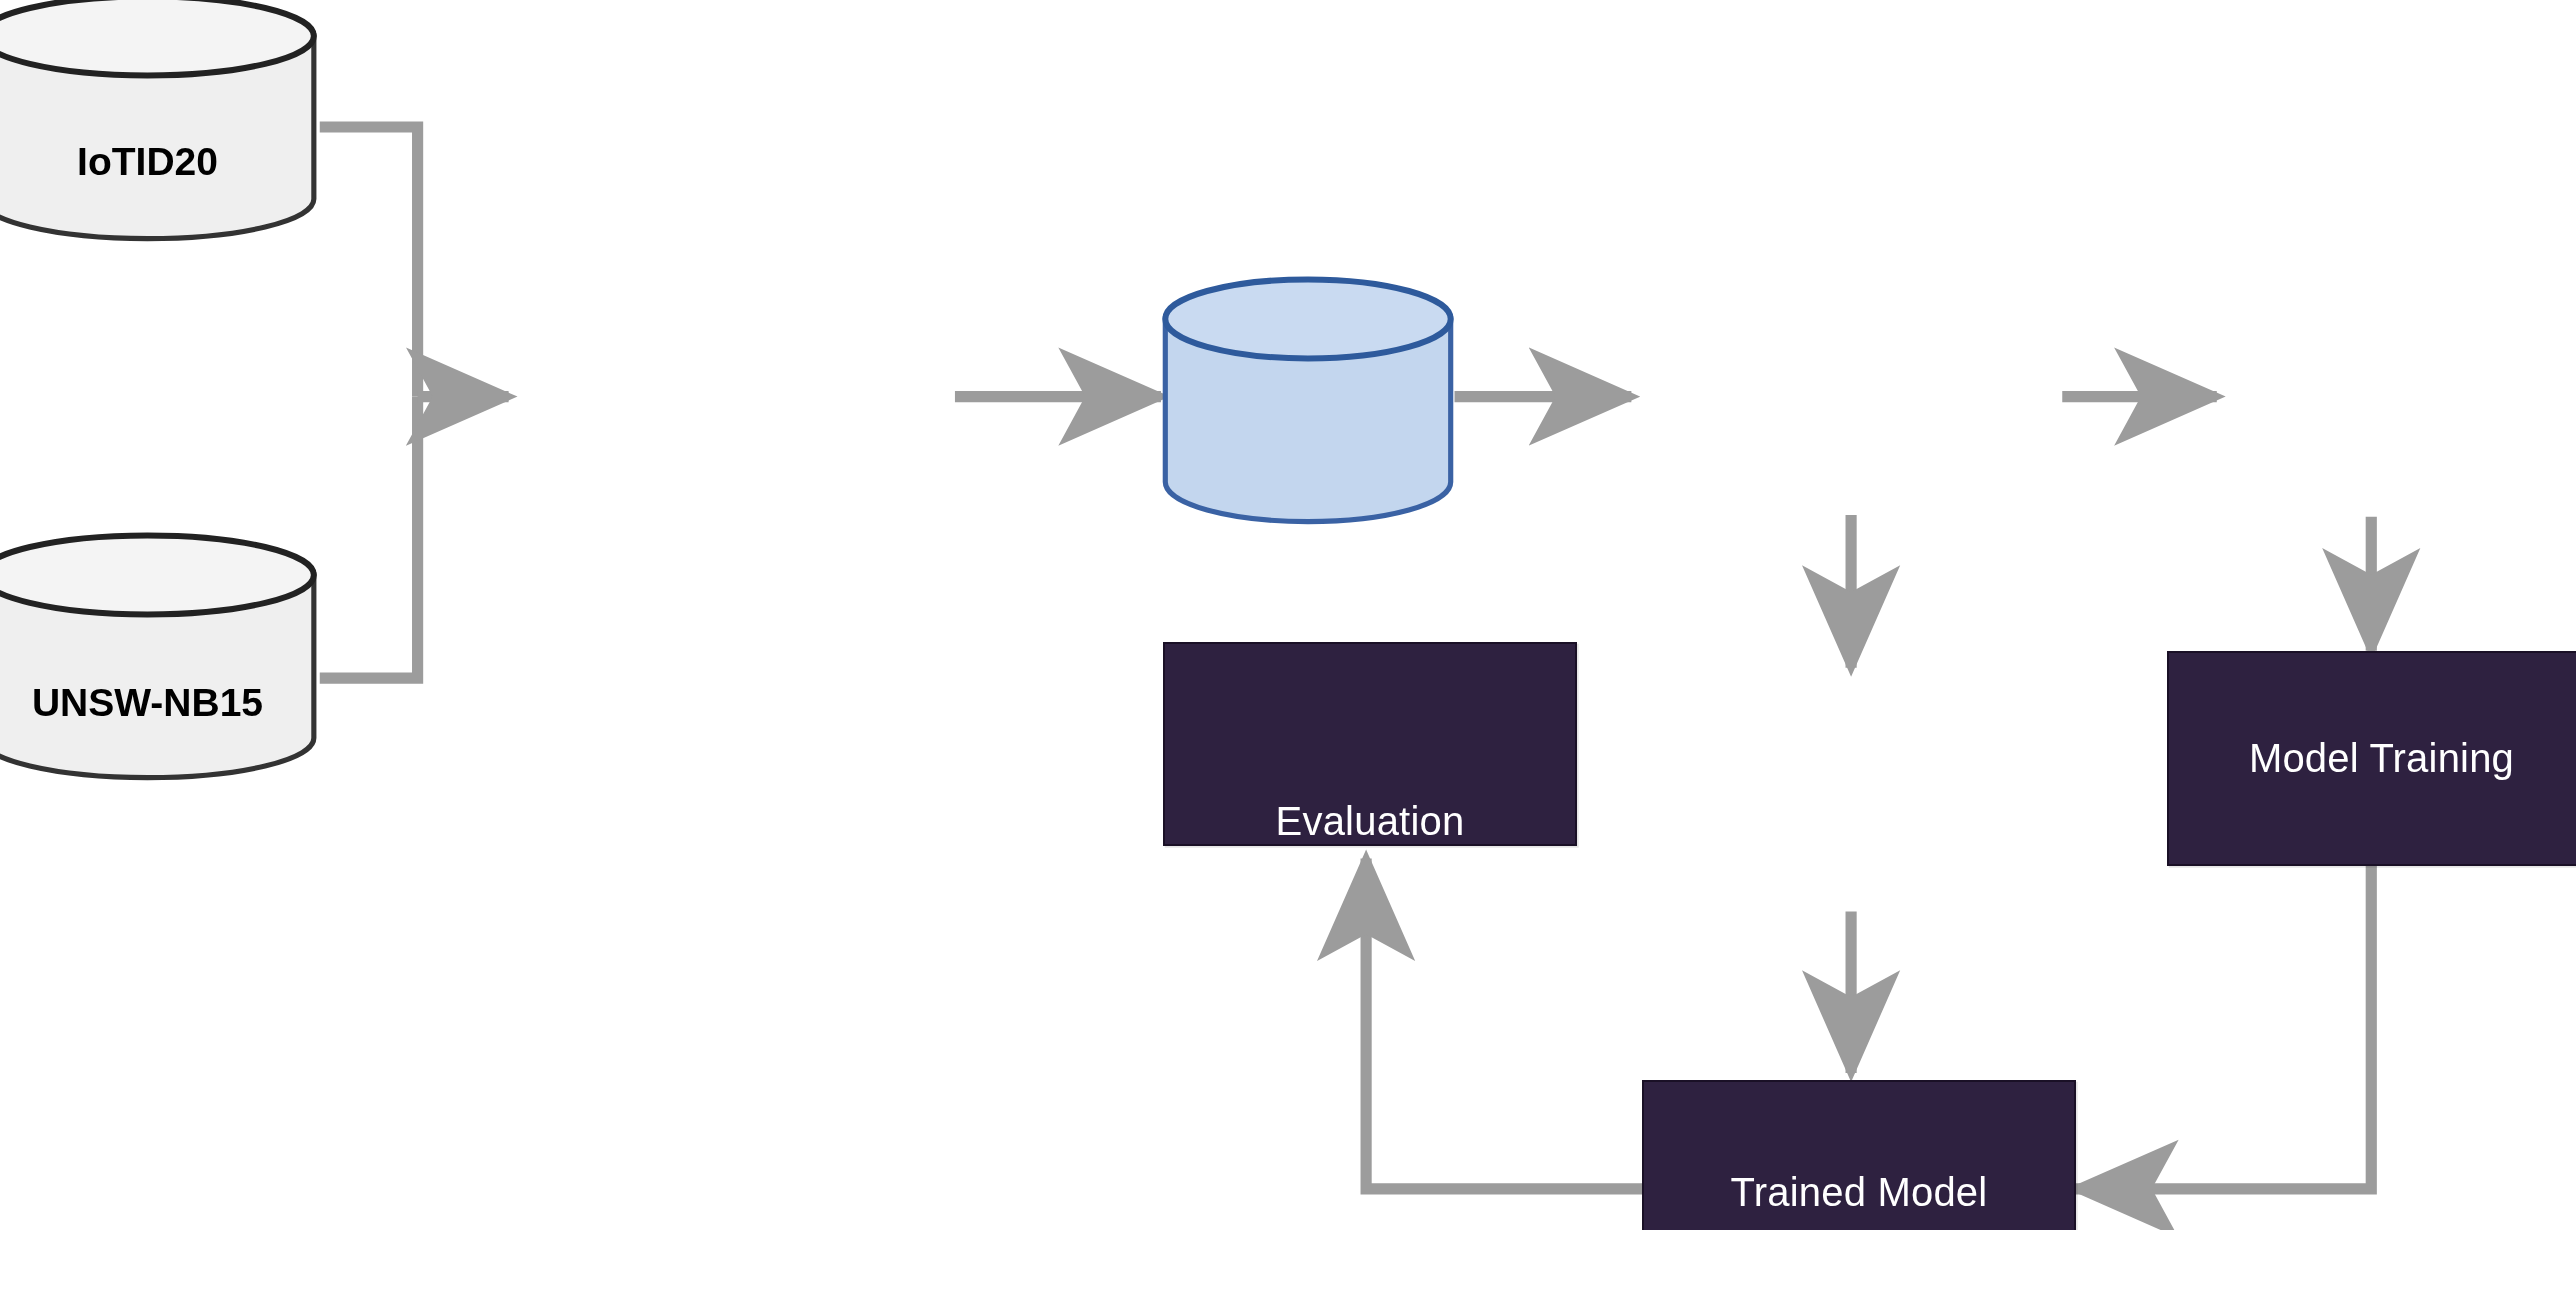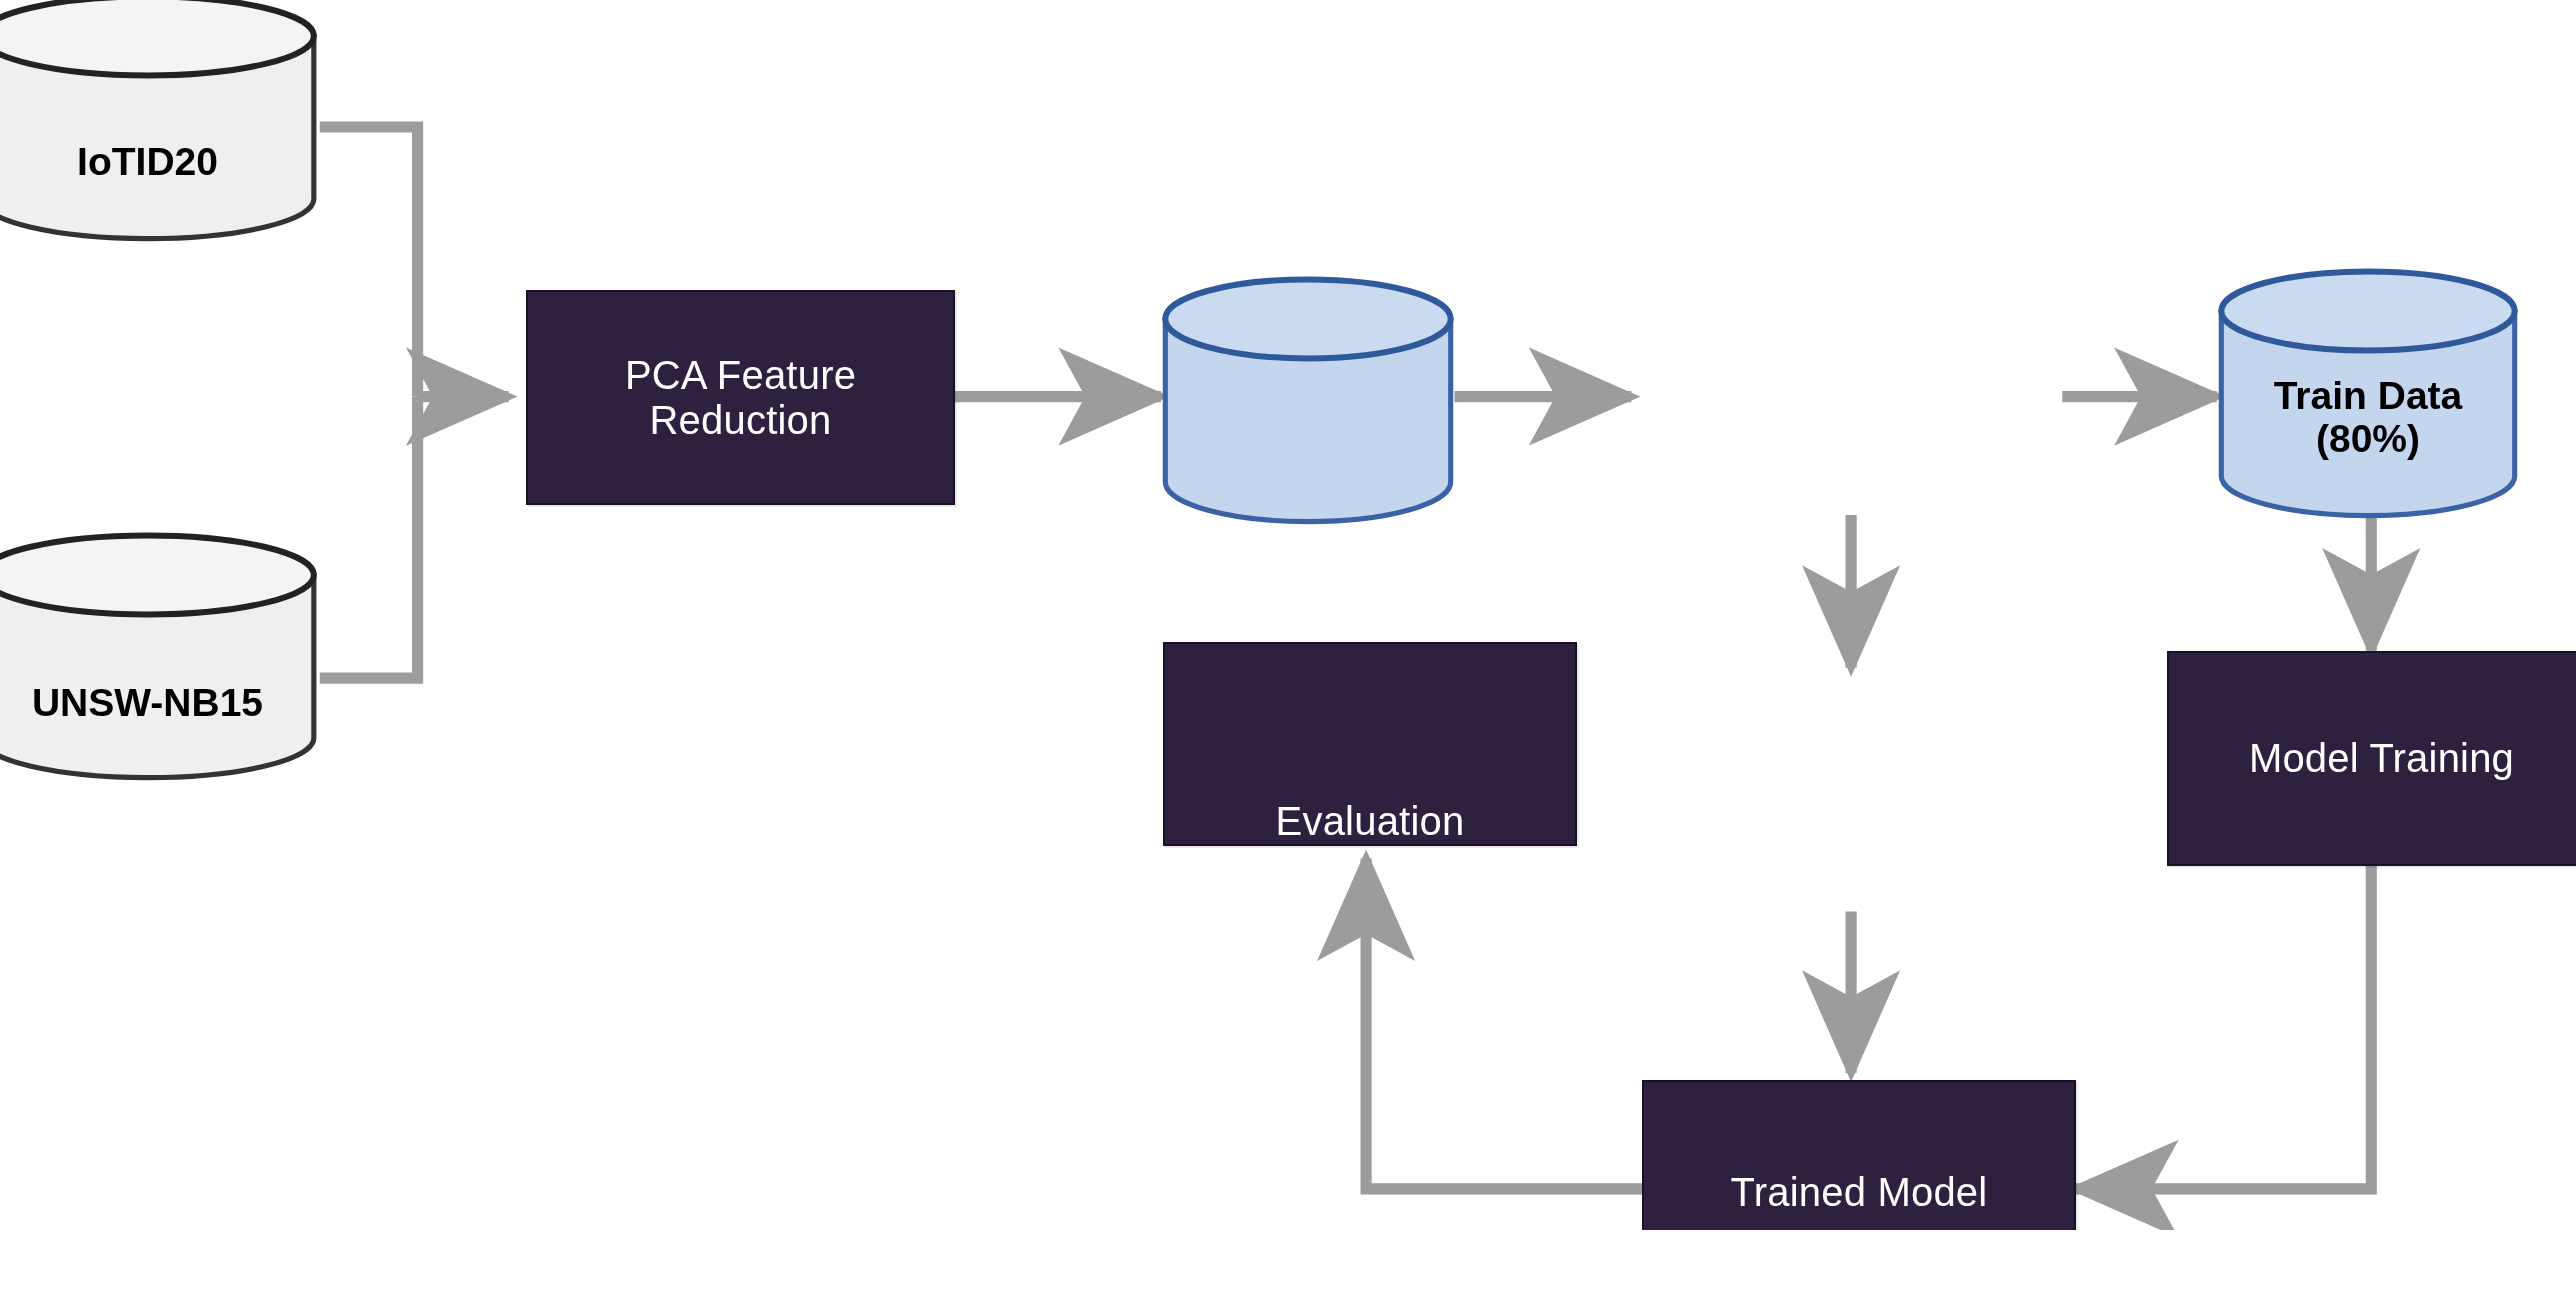--- a/index.html
+++ b/index.html
@@ -123,45 +123,29 @@
   </div>
 
   <div class="node cyl cyl-grey" style="left:-24px; top:532px; width:343px; height:249px;">
     <svg viewBox="0 0 400 290" preserveAspectRatio="none">
       <path d="M6,50 L6,240 A194,46 0 0 0 394,240 L394,50 Z" fill="#EFEFEF" stroke="#333333" stroke-width="6"></path>
       <ellipse cx="200" cy="50" rx="194" ry="46" fill="#F4F4F4" stroke="#222222" stroke-width="7"></ellipse>
     </svg>
     <div class="cyl-label" style="top:150px;">UNSW-NB15</div>
   </div>
 
-  <div class="proc node" style="left:526px; top:290px; width:429px; height:215px;">
-    <div>
-      <div>PCA Feature</div>
-      <div>Reduction</div>
-    </div>
-  </div>
 
   <div class="node cyl cyl-blue" style="left:1161px; top:276px; width:294px; height:249px;">
     <svg viewBox="0 0 342 290" preserveAspectRatio="none">
       <path d="M5,50 L5,240 A166,46 0 0 0 337,240 L337,50 Z" fill="#C3D6EE" stroke="#3A62A4" stroke-width="6"></path>
       <ellipse cx="171" cy="50" rx="166" ry="46" fill="#C9DAF1" stroke="#2E5A9C" stroke-width="7"></ellipse>
     </svg>
   </div>
 
 
-  <div class="node cyl cyl-blue" style="left:2217px; top:268px; width:302px; height:251px;">
-    <svg viewBox="0 0 352 292" preserveAspectRatio="none">
-      <path d="M5,50 L5,242 A171,46 0 0 0 347,242 L347,50 Z" fill="#C3D6EE" stroke="#3A62A4" stroke-width="6"></path>
-      <ellipse cx="176" cy="50" rx="171" ry="46" fill="#C9DAF1" stroke="#2E5A9C" stroke-width="7"></ellipse>
-    </svg>
-    <div class="cyl-label" style="top:107px;">
-      <div>Train Data</div>
-      <div>(80%)</div>
-    </div>
-  </div>
 
   <div class="proc node" style="left:1163px; top:642px; width:414px; height:204px;align-items:flex-end;">
     <span>Evaluation</span>
   </div>
 
 
   <div class="proc node" style="left:2167px; top:651px; width:429px; height:215px;">
     <span>Model Training</span>
   </div>
 

